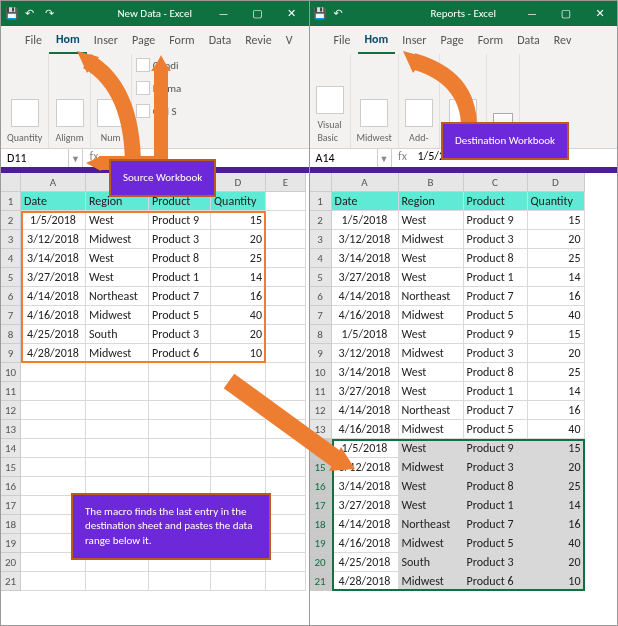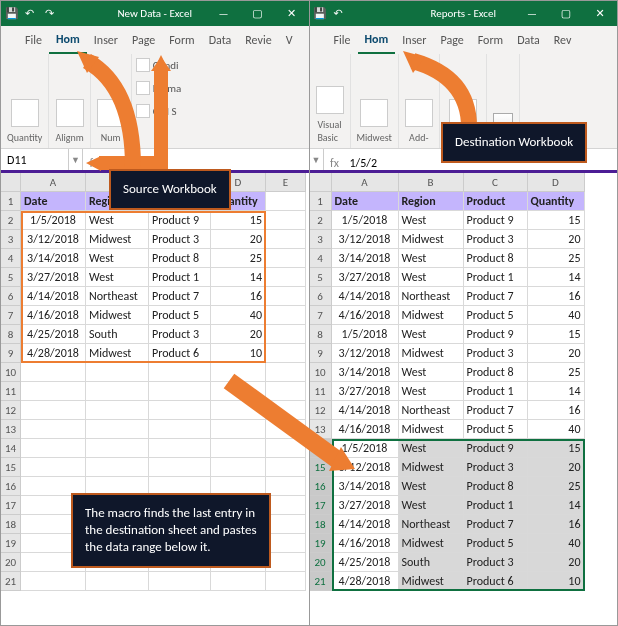--- a/index.html
+++ b/index.html
@@ -16,36 +16,36 @@
 .tabs{display:flex;font-size:12px;color:#555;height:28px;background:#f3f2f1;padding-left:17px}
 .tab{padding:0 7px;height:28px;display:flex;align-items:center;white-space:nowrap}
 .tab.active{color:#0c4a6e;border-bottom:2px solid #0f7040;font-weight:600}
 .ribbon{height:95px;background:#f3f2f1;border-bottom:1px solid #d4d4d4;display:flex;font-size:11px;color:#555;overflow:hidden}
 .rgrp{display:flex;flex-direction:column;align-items:center;justify-content:flex-end;padding:4px 6px;border-right:1px solid #e1e1e1;min-width:0}
 .rgrp .big{width:28px;height:28px;background:#fff;border:1px solid #ccc;margin-bottom:2px}
 .rgrp .lbl{font-size:10px;color:#666;margin-top:2px}
 .rlines{display:flex;flex-direction:column;gap:9px;font-size:11px;padding:4px 4px 2px}
 .rlines div{display:flex;align-items:center;gap:3px}
 .rlines .ic{width:14px;height:14px;background:#fff;border:1px solid #ccc}
-.namebox-row{display:flex;align-items:flex-end;height:24px;border-bottom:3px solid #4c1d95;font-size:12px}
+.namebox-row{display:flex;align-items:flex-start;height:24px;border-bottom:6px solid #4c1d95;font-size:12px}
 .namebox{width:68px;border-right:1px solid #ccc;padding:0 6px;height:100%;display:flex;align-items:center}
 .nb-dd{width:14px;display:flex;align-items:center;justify-content:center;color:#888;font-size:9px;border-right:1px solid #ccc;height:100%}
 .fx{width:22px;text-align:center;color:#888}
 .formula{flex:1;padding:0 4px}
 .grid-wrap{flex:1;overflow:hidden;position:relative}
 .grid{display:grid;font-size:12px;color:#222}
 .hdr{background:#e6e6e6;border-right:1px solid #ccc;border-bottom:1px solid #ccc;text-align:center;height:19px;line-height:19px;font-size:11px;color:#555}
 .rhdr{background:#e6e6e6;border-right:1px solid #ccc;border-bottom:1px solid #ccc;text-align:center;height:19px;line-height:19px;font-size:11px;color:#555}
 .cell{border-right:1px solid #d9d9d9;border-bottom:1px solid #d9d9d9;height:19px;line-height:19px;padding:0 3px;overflow:hidden;white-space:nowrap}
-.th{background:#c4b5fd;font-weight:700;color:#222}
+.th{background:#5eead4;font-weight:400;color:#222}
 .num{text-align:right}
 .date{text-align:center}
 .sel{background:#d8d8d8}
 .sel-hdr{background:#c9c9c9!important;color:#0f7040}
-.callout{position:absolute;background:#0f172a;color:#fff;font-size:13px;padding:10px 12px;border:2px solid #be5a1e;line-height:1.3;z-index:50}
+.callout{position:absolute;background:#6d28d9;color:#fff;font-size:11px;padding:10px 12px;border:2px solid #be5a1e;line-height:1.3;z-index:50}
 .arrow{position:absolute;z-index:49}
 .src-box{position:absolute;border:2px solid #ed7d31;z-index:30;pointer-events:none}
 .dst-box{position:absolute;border:2px solid #0f7040;z-index:30;pointer-events:none}
 .xml-ic{width:20px;height:16px;background:linear-gradient(#fff,#eee);border:1px solid #aaa;font-size:8px;text-align:center;line-height:14px}
 </style>
 </head>
 <body>
 
 <div class="split">
 
@@ -285,20 +285,21 @@
       <div class="rgrp">
           <div class="big"></div>
           <div class="lbl">Controls</div>
         </div>
       <div class="rgrp">
           <div class="xml-ic"></div>
           <div class="lbl">XML</div>
         </div>
     </div>
     <div class="namebox-row">
+      <div class="namebox">A14</div>
       <div class="nb-dd">▼</div>
       <div class="fx">fx</div>
       <div class="formula">1/5/2</div>
     </div>
     <div class="grid-wrap">
       <div class="grid" id="right-grid" style="grid-template-columns:22px 67px 65px 64px 57px">
           <div class="hdr"></div>
           <div class="hdr">A</div>
           <div class="hdr">B</div>
           <div class="hdr">C</div>
@@ -407,21 +408,21 @@
           <div class="cell date">4/28/2018</div>
           <div class="cell sel">Midwest</div>
           <div class="cell sel">Product 6</div>
           <div class="cell num sel">10</div>
         </div>
       <div class="dst-box" style="left:22px;top:266px;width:253px;height:152px"></div>
     </div>
   </div>
 </div>
 
-<div class="callout" style="left:108px;top:168px">Source Workbook</div>
+<div class="callout" style="left:108px;top:158px">Source Workbook</div>
 <svg class="arrow" style="left:80px;top:50px;width:120px;height:120px">
     <polygon points="20,105 20,120 5,112" fill="#ed7d31"></polygon>
     <path d="M18 112 L80 112 L80 20" stroke="#ed7d31" stroke-width="14" fill="none"></path>
     <polygon points="70,6 90,6 80,-8" fill="#ed7d31" transform="translate(0,14)"></polygon>
     <polygon points="72,20 88,20 80,4" fill="#ed7d31"></polygon>
   </svg>
 <svg class="arrow" style="left:72px;top:46px;width:80px;height:130px">
     <path d="M60 120 Q60 40 14 14" stroke="#ed7d31" stroke-width="16" fill="none"></path>
     <polygon points="4,4 26,10 14,26" fill="#ed7d31"></polygon>
   </svg>

